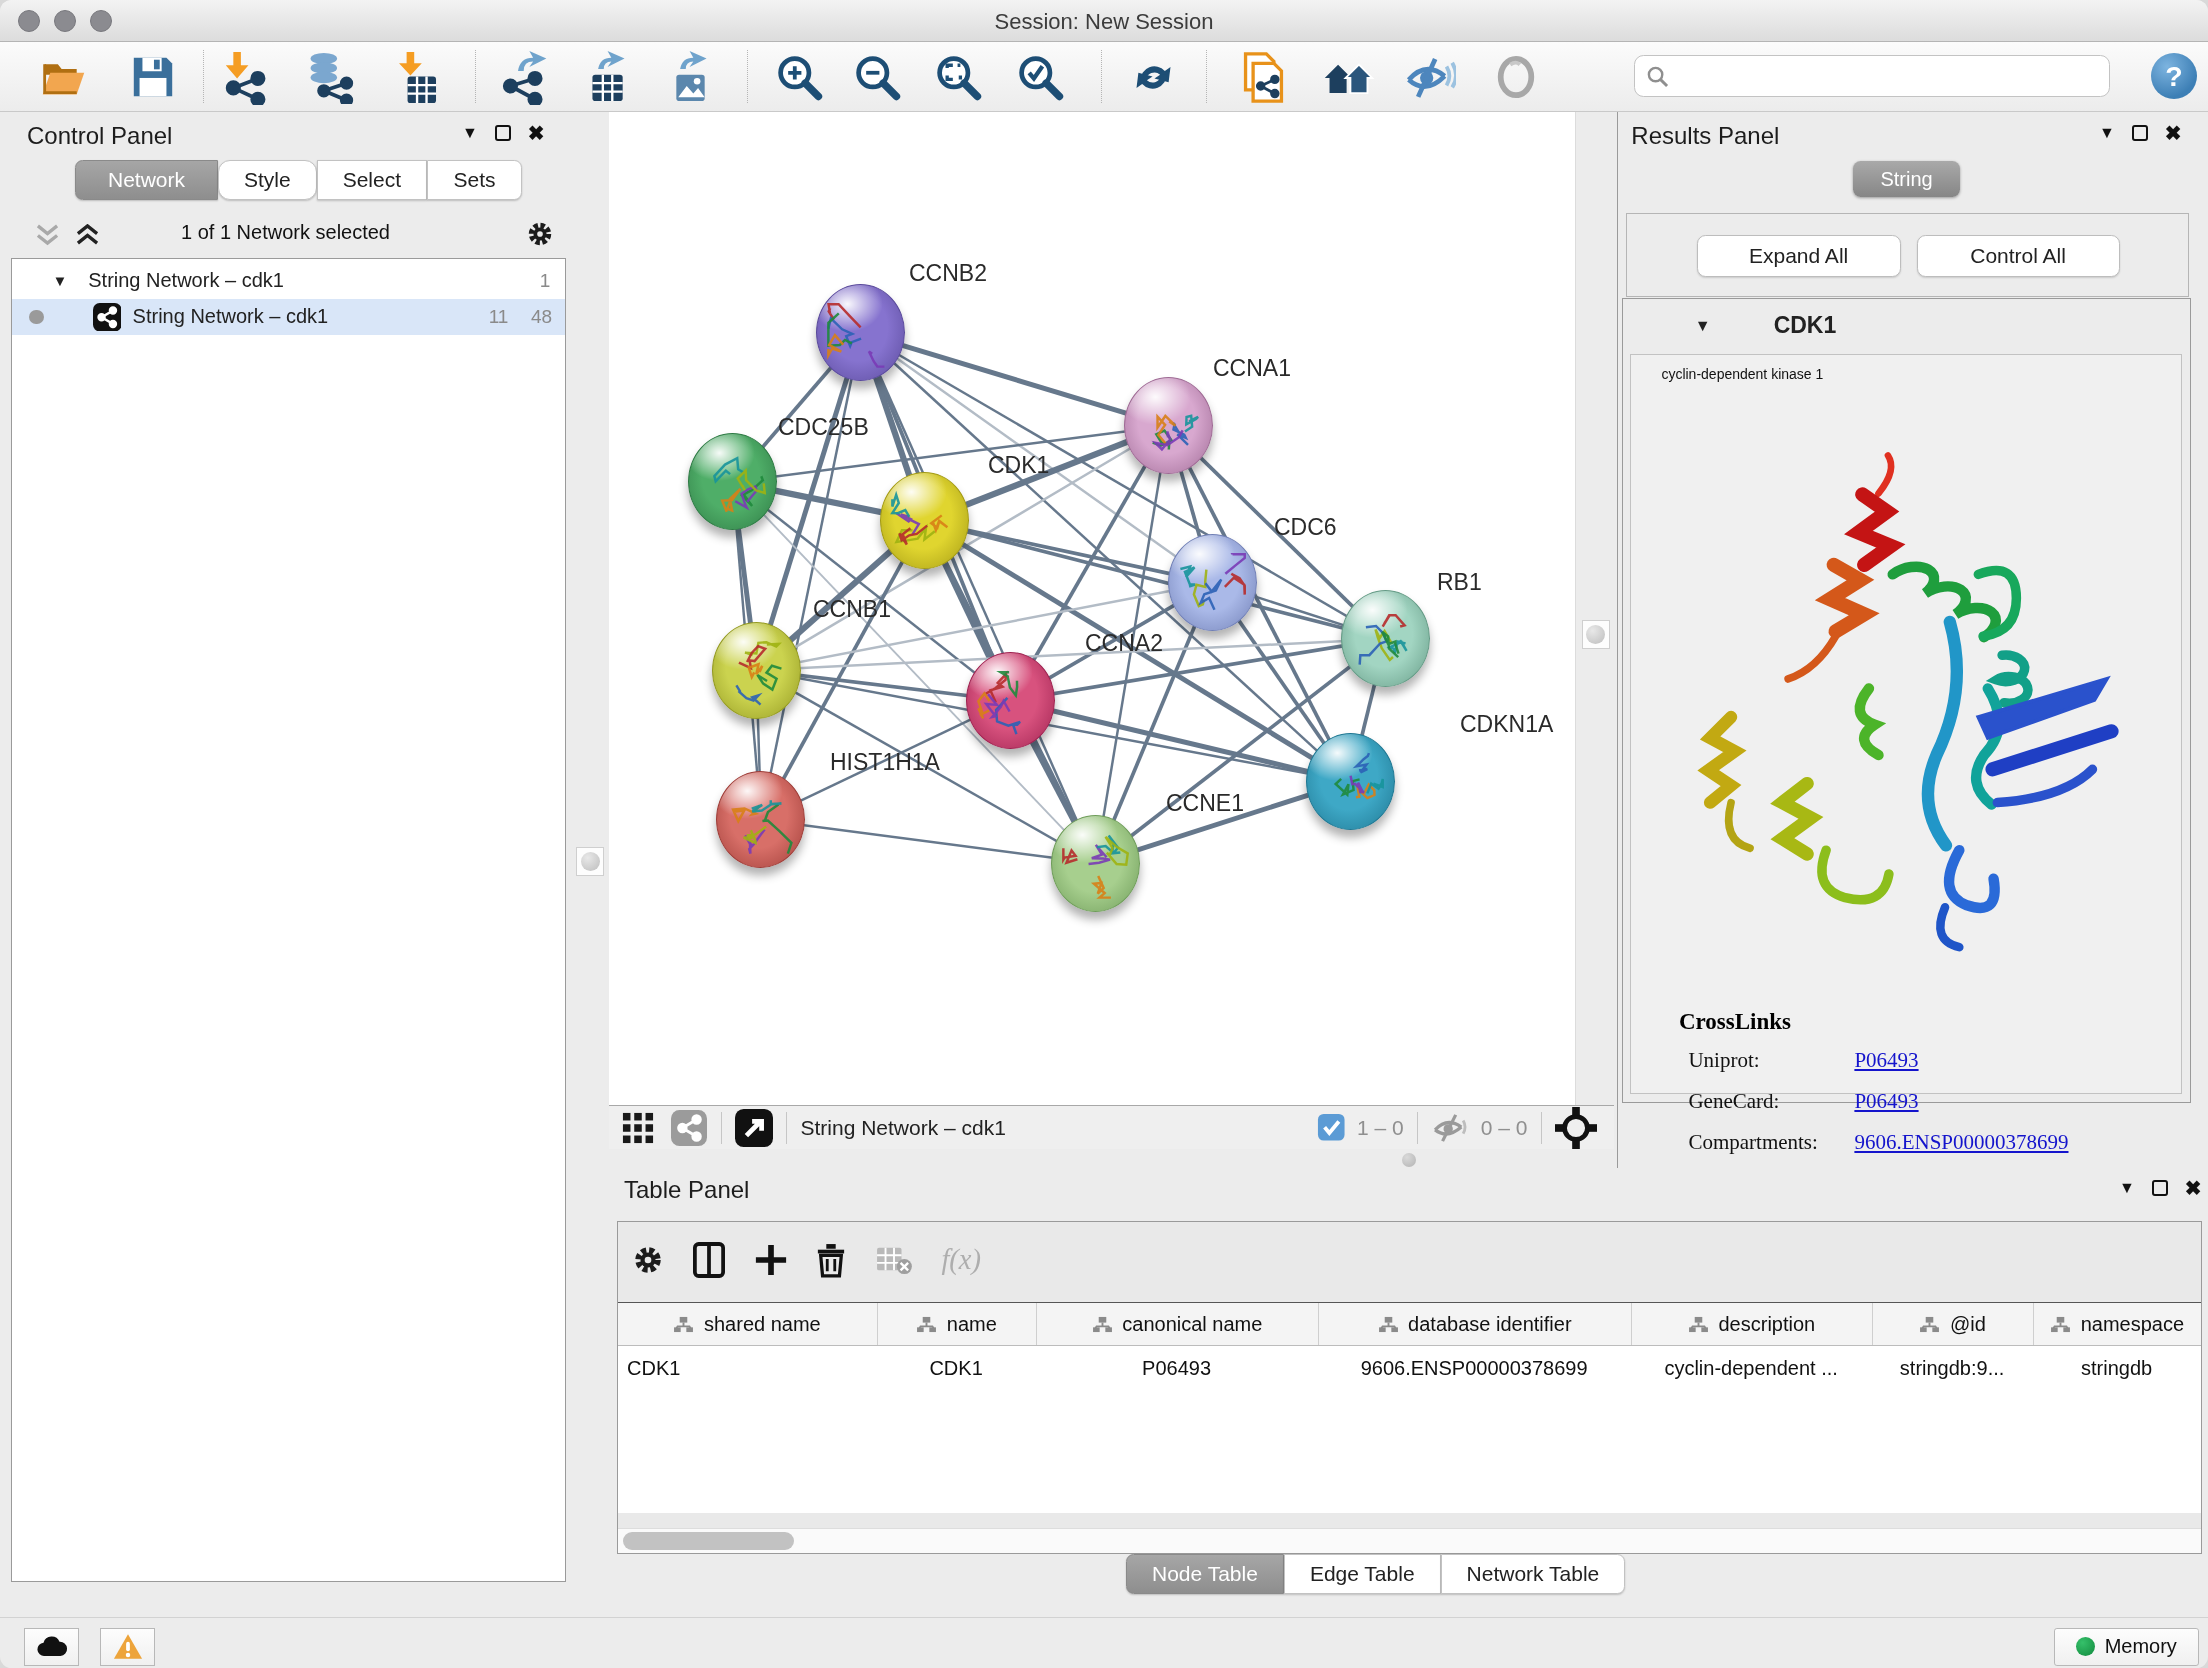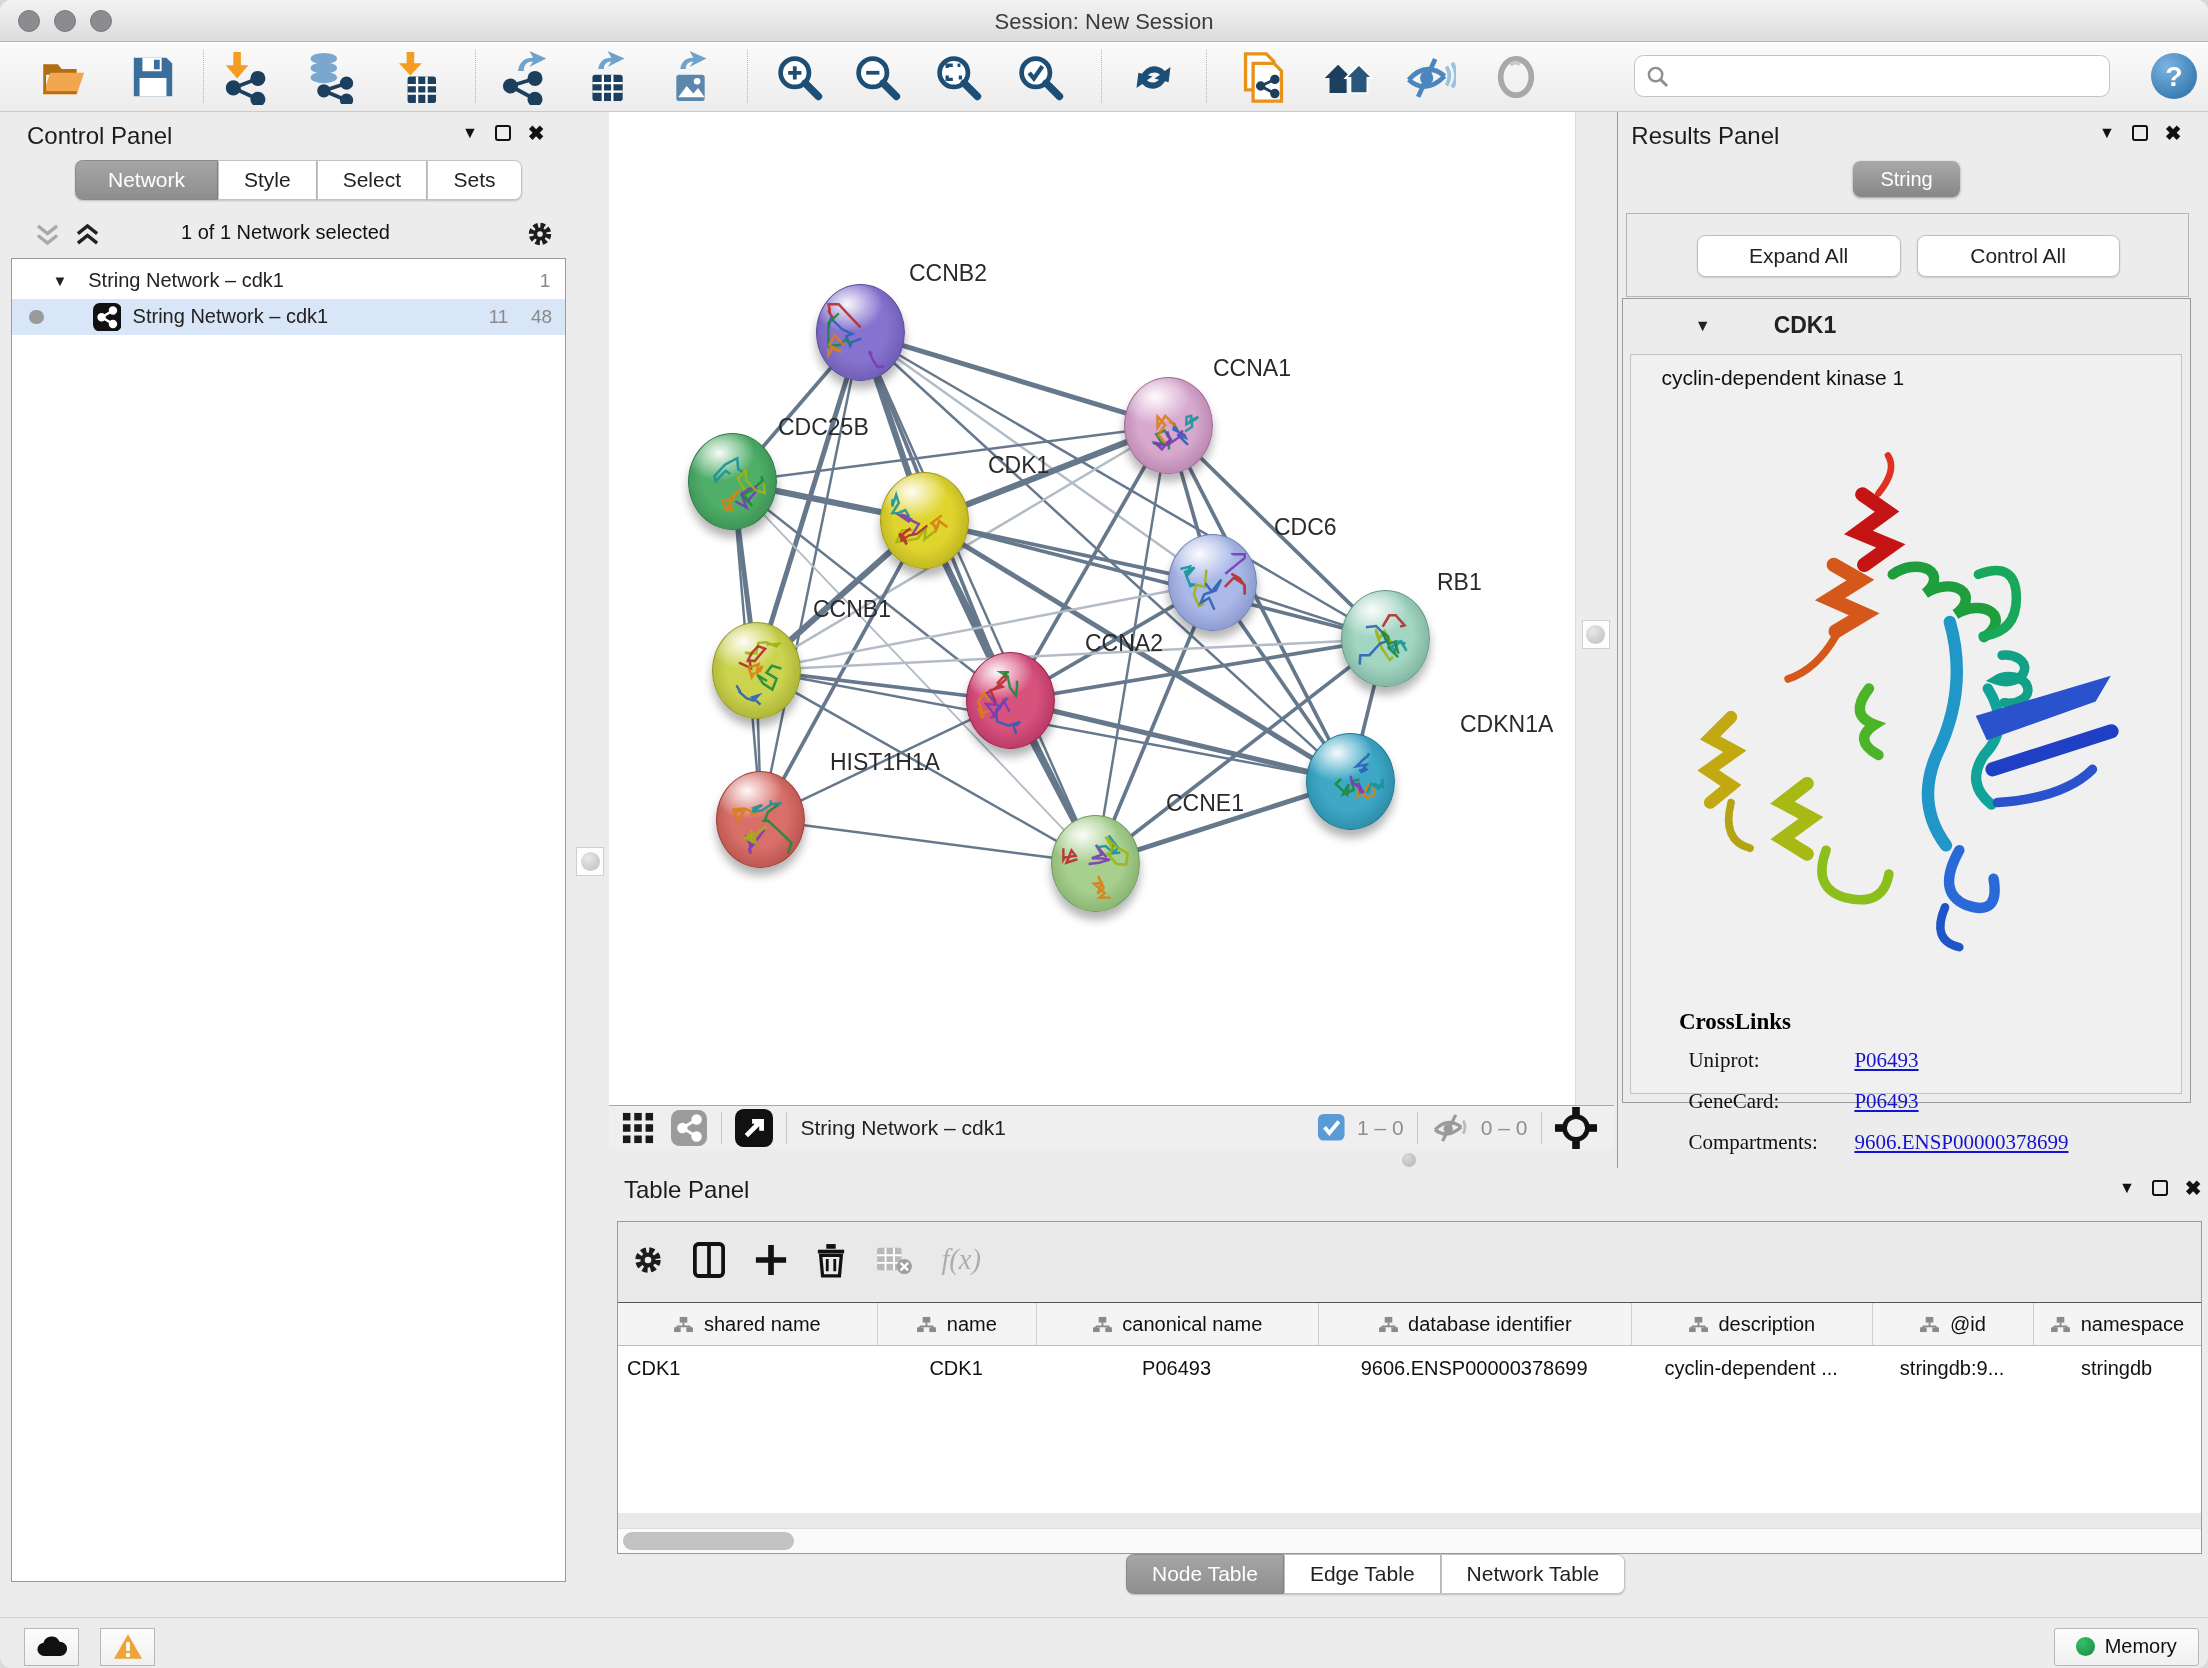--- a/index.html
+++ b/index.html
@@ -75,21 +75,21 @@
   #results-panel{left:1617px;top:112px;width:592px;height:1056px;background:#ececec;border-left:1.9px solid #9a9a9a;}
   #string-tab{position:absolute;left:235px;top:49px;width:107px;height:36px;border-radius:7.6px;
               background:linear-gradient(#a9a9a9,#868686);color:#fff;font-size:20px;display:flex;
               align-items:center;justify-content:center;box-shadow:0 1px 2.9px rgba(0,0,0,.35);}
   #rp-groupbox{position:absolute;left:7.6px;top:101px;width:563px;height:84px;border:1px solid #b5b5b5;background:#ececec;}
   .rp-btn{position:absolute;top:21px;height:42px;background:#fff;border:1px solid #bdbdbd;border-radius:8.6px;
           font-size:21px;display:flex;align-items:center;justify-content:center;box-shadow:0 1px 1.9px rgba(0,0,0,.15);}
   #cdk1-box{position:absolute;left:3.8px;top:186px;width:569px;height:805px;border:1.9px solid #9a9a9a;background:#ececec;}
   #cdk1-head{position:absolute;left:0;top:0;width:100%;height:53px;display:flex;align-items:center;}
   #cdk1-inner{position:absolute;left:7.6px;top:55px;width:552px;height:740px;border:1px solid #c2c2c2;background:#f0f0f0;}
-  #cdk1-desc{position:absolute;left:30px;top:11.4px;font-size:21px;color:#111;}
+  #cdk1-desc{position:absolute;left:30px;top:11.4px;font-size:14px;color:#111;}
   #crosslinks{position:absolute;left:57px;top:654px;}
   #crosslinks h3{margin:0 0 13.3px -9.5px;font-family:"Liberation Serif",serif;font-size:23px;color:#000;}
   .cl-row{display:flex;margin-bottom:16px;font-family:"Liberation Serif",serif;font-size:21px;}
   .cl-label{width:166px;color:#111;}
   .cl-link{color:#1414cc;text-decoration:underline;}
 
   
   #table-panel{left:609px;top:1168px;width:1600px;height:449px;background:#ececec;}
   #tp-box{position:absolute;left:7.6px;top:53px;width:1585px;height:333px;border:1px solid #9a9a9a;background:#e9e9e9;}
   #tp-toolbar{position:absolute;left:13.3px;top:11.4px;display:flex;gap:28.5px;align-items:center;height:53px;}
@@ -286,21 +286,21 @@
 
   <div id="control-panel" class="abs">
     <div style="position:absolute;left:27px;top:9.5px" class="panel-title">Control Panel</div>
     <div class="panel-ctl" style="position:absolute;left:462px;top:11.4px">
       <span class="icon-tri">▼</span>
       <span class="icon-sq"></span>
       <span class="icon-x">✖</span>
     </div>
     <div id="cp-tabs">
         <div class="seg-tab sel" style="min-width: 143px; margin-left: 8px;">Network</div>
-        <div class="seg-tab" style="min-width: 95px;">Style</div>
+        <div class="seg-tab" style="min-width: 95px; border-radius: 12px;">Style</div>
         <div class="seg-tab" style="min-width: 95px;">Select</div>
         <div class="seg-tab" style="min-width: 95px;">Sets</div>
       </div>
     <div id="cp-statusrow">
       <svg style="position:absolute;left:34px;top:13.3px" width="27" height="23" viewBox="0 0 28 24">
           <path d="M4 2 l10 8 10-8 M4 12 l10 8 10-8" fill="none" stroke="#a9a9a9" stroke-width="3.5"></path>
         </svg>
       <svg style="position:absolute;left:74px;top:13.3px" width="27" height="23" viewBox="0 0 28 24">
           <path d="M4 10 l10 -8 10 8 M4 20 l10 -8 10 8" fill="none" stroke="#222" stroke-width="3.5"></path>
         </svg>

